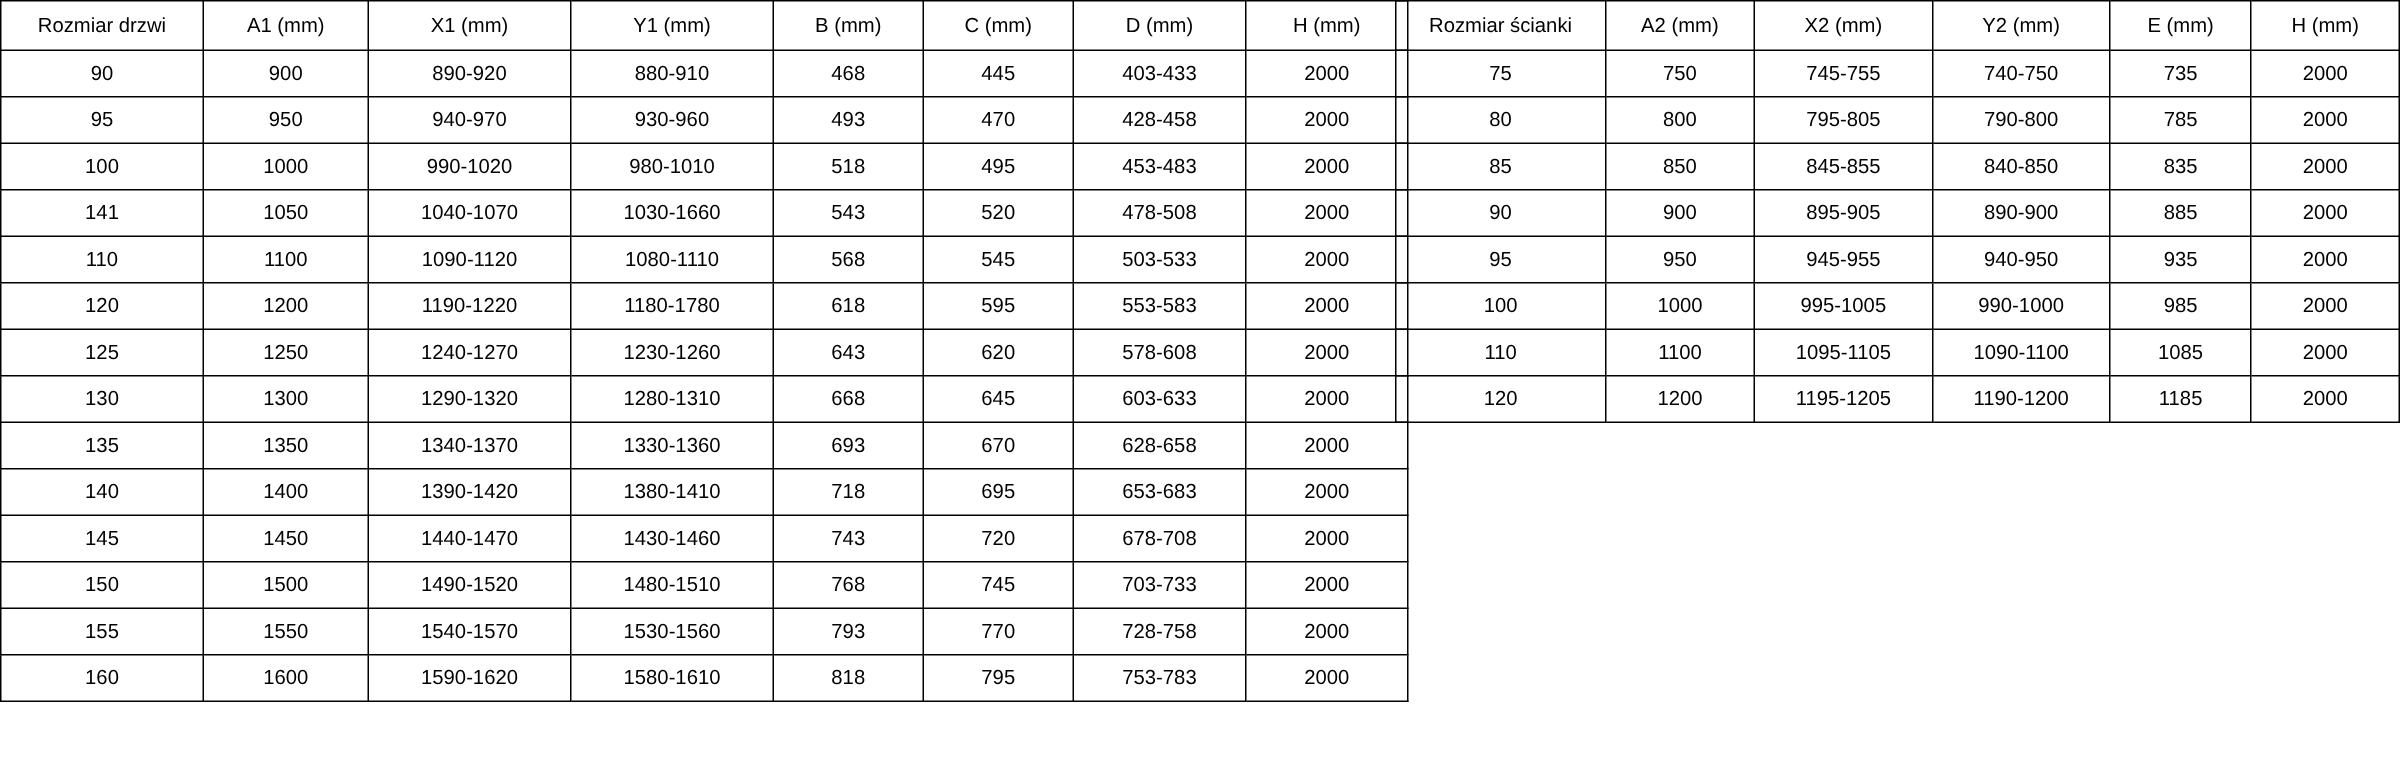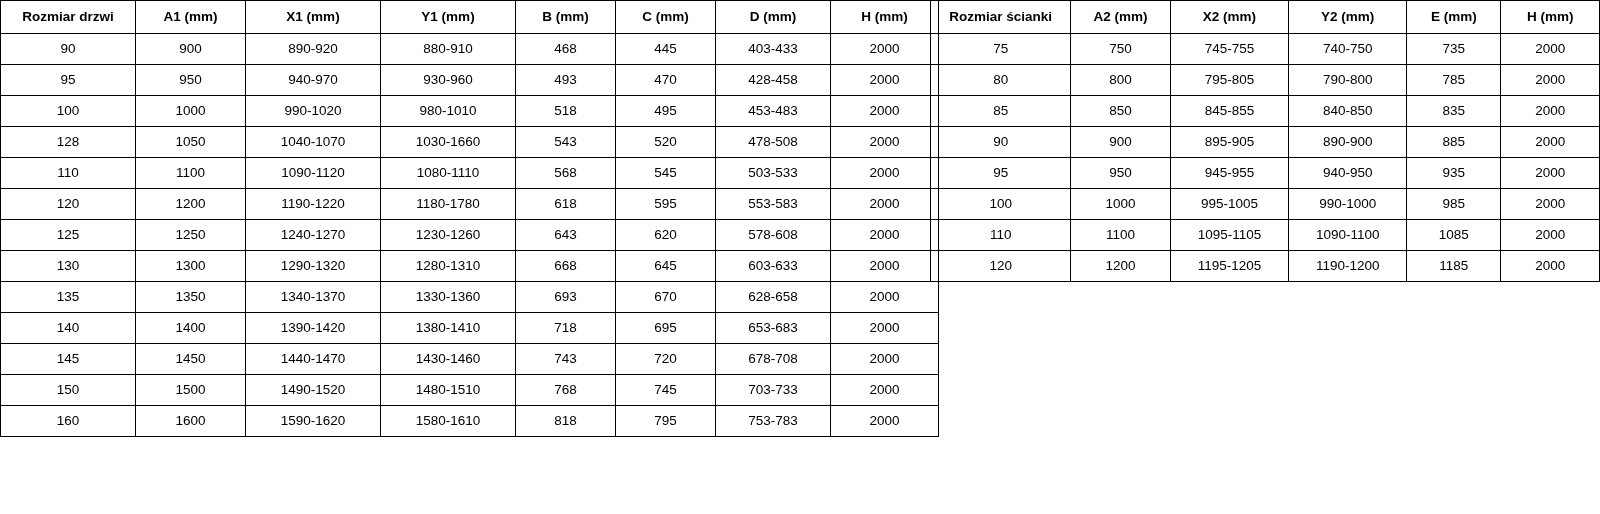--- a/index.html
+++ b/index.html
@@ -35,21 +35,21 @@
     text-align: center;
     vertical-align: middle;
     font-size: 13.5px;
     padding: 0;
     height: 30px;
     line-height: 30px;
     font-weight: normal;
     white-space: nowrap;
   }
   table.spec thead th {
-    font-weight: bold;
+    font-weight: normal;
     height: 32px;
     line-height: 32px;
   }
 
   
   #doors-table col.c0 { width: 135px; }
   #doors-table col.c1 { width: 110px; }
   #doors-table col.c2 { width: 135px; }
   #doors-table col.c3 { width: 135px; }
   #doors-table col.c4 { width: 100px; }
@@ -119,21 +119,21 @@
             <td>100</td>
             <td>1000</td>
             <td>990-1020</td>
             <td>980-1010</td>
             <td>518</td>
             <td>495</td>
             <td>453-483</td>
             <td>2000</td>
           </tr>
           <tr>
-            <td>128</td>
+            <td>141</td>
             <td>1050</td>
             <td>1040-1070</td>
             <td>1030-1660</td>
             <td>543</td>
             <td>520</td>
             <td>478-508</td>
             <td>2000</td>
           </tr>
           <tr>
             <td>110</td>
@@ -206,20 +206,30 @@
             <td>2000</td>
           </tr>
           <tr>
             <td>150</td>
             <td>1500</td>
             <td>1490-1520</td>
             <td>1480-1510</td>
             <td>768</td>
             <td>745</td>
             <td>703-733</td>
+            <td>2000</td>
+          </tr>
+          <tr>
+            <td>155</td>
+            <td>1550</td>
+            <td>1540-1570</td>
+            <td>1530-1560</td>
+            <td>793</td>
+            <td>770</td>
+            <td>728-758</td>
             <td>2000</td>
           </tr>
           <tr>
             <td>160</td>
             <td>1600</td>
             <td>1590-1620</td>
             <td>1580-1610</td>
             <td>818</td>
             <td>795</td>
             <td>753-783</td>

